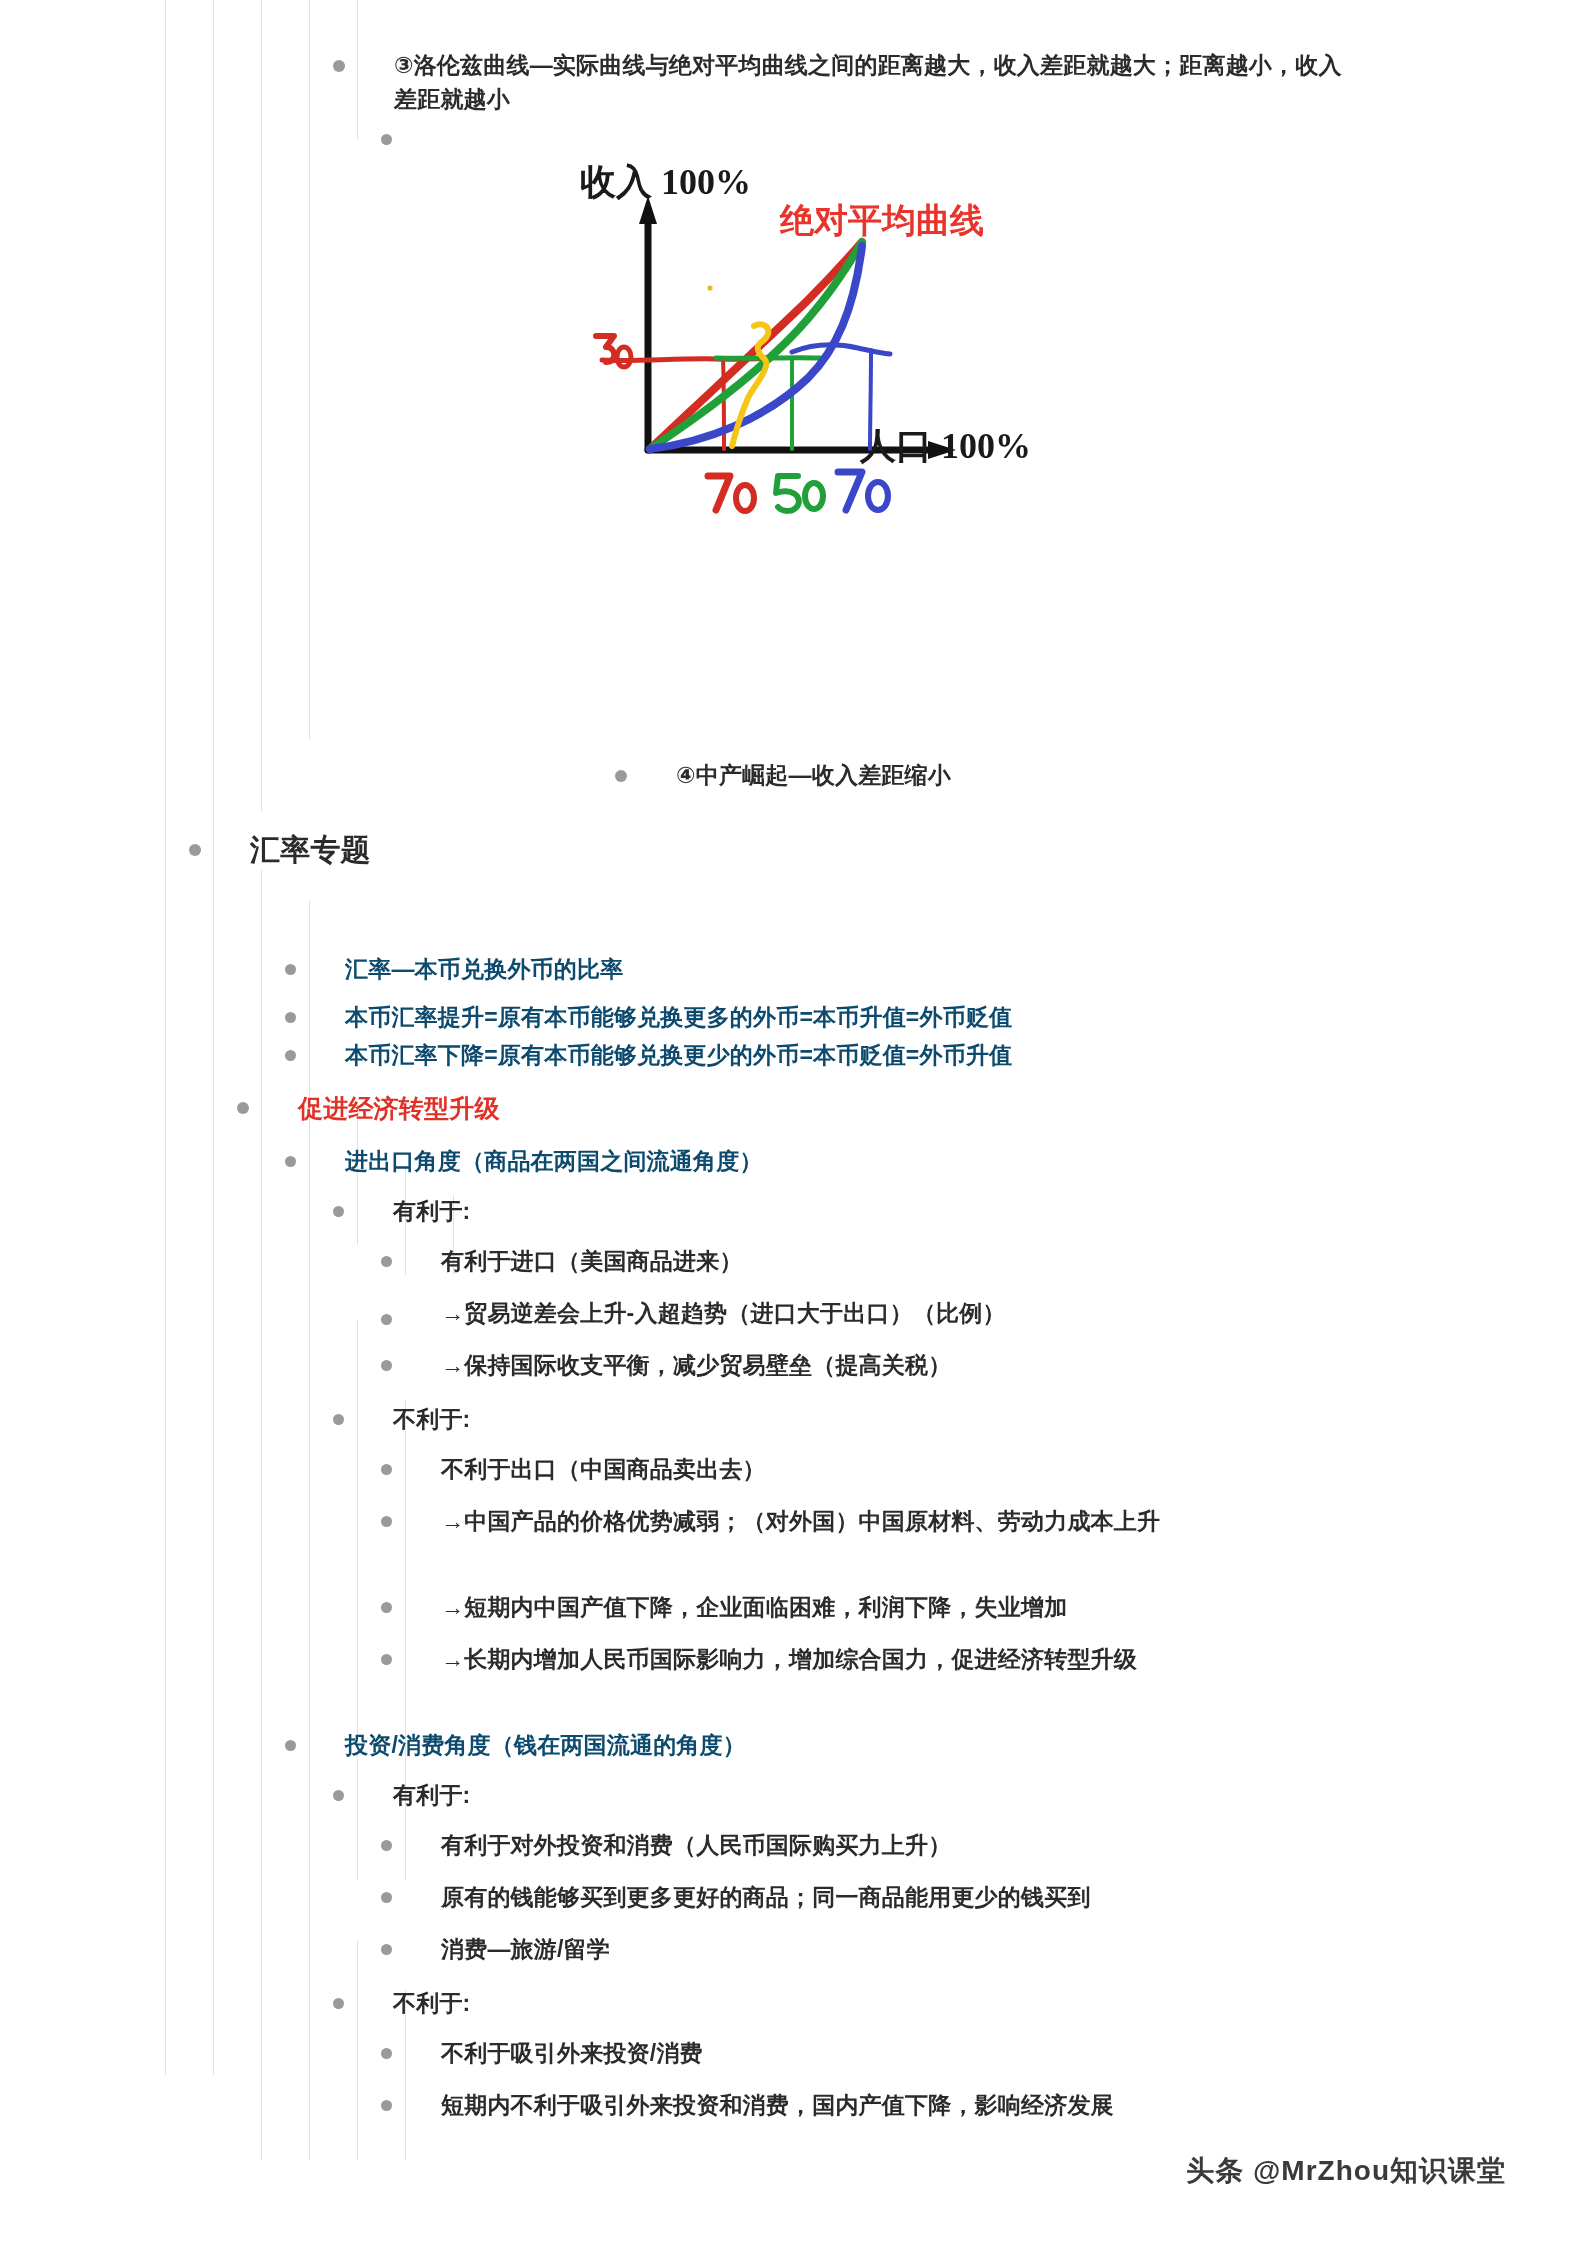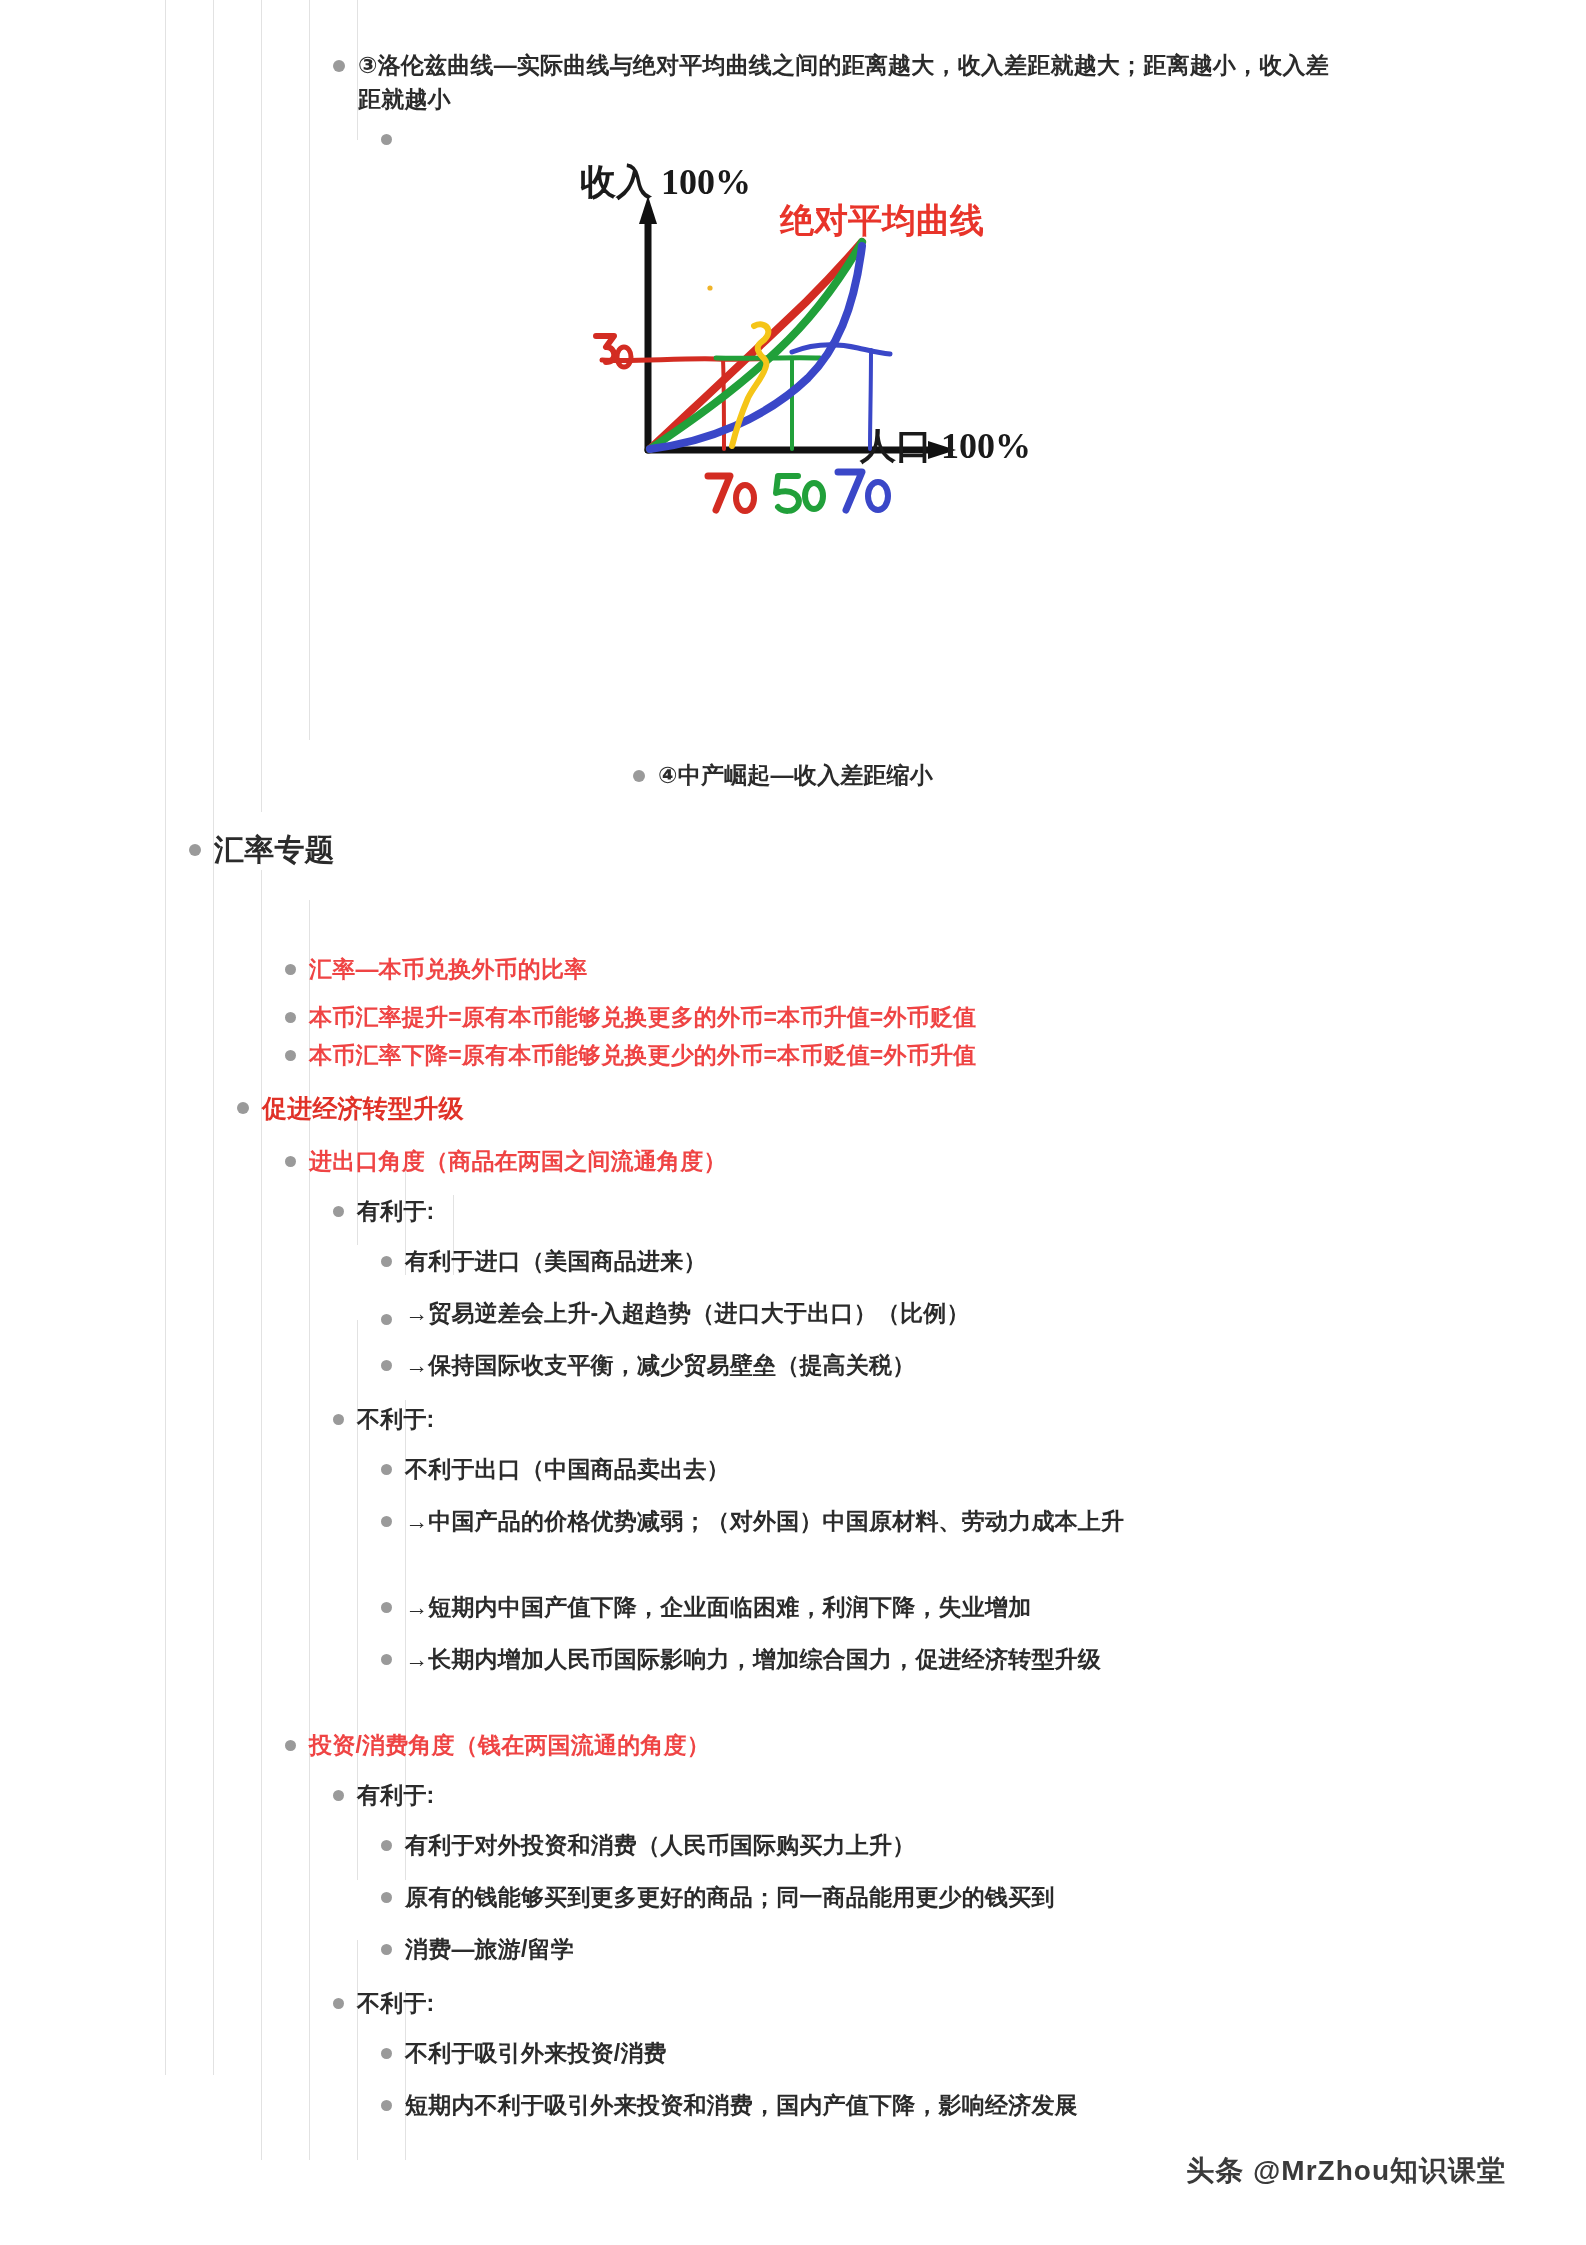--- a/index.html
+++ b/index.html
@@ -31,20 +31,21 @@
     top: 0;
     bottom: 0;
     width: 1px;
     background: #e2e2e2;
   }
 
   .row {
     display: flex;
     align-items: flex-start;
     position: relative;
+    gap: 36px;
   }
 
   .bullet {
     flex: 0 0 auto;
     width: 12px;
     height: 12px;
     border-radius: 50%;
     background: #9a9a9a;
     margin-top: 12px;
     margin-right: 13px;
@@ -59,21 +60,21 @@
   }
 
   
   .lv1 { font-size: 30px; color: #2b2b2b; }
   .lv2 { font-size: 25px; }
   .lv3 { font-size: 23px; }
   .lv4 { font-size: 23px; }
   .lv5 { font-size: 23px; }
 
   .c-red   { color: #e03127; }
-  .c-blue  { color: #ef4444; }
+  .c-blue  { color: #0c4a6e; }
   .c-dark  { color: #2b2b2b; }
 
   
   .chart-wrap {
     position: absolute;
     left: 540px;
     top: 150px;
     width: 560px;
     height: 400px;
   }

